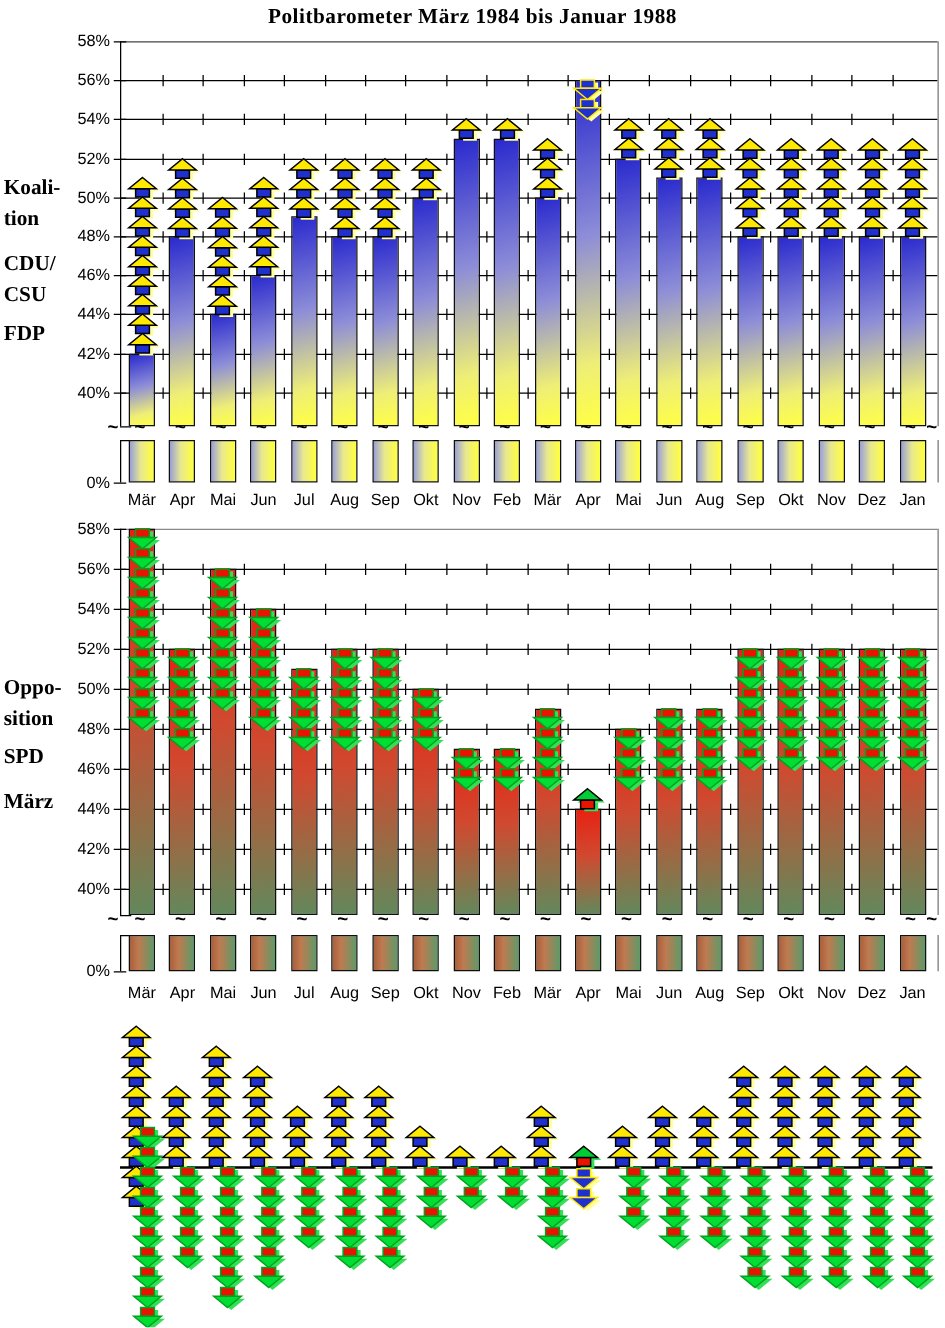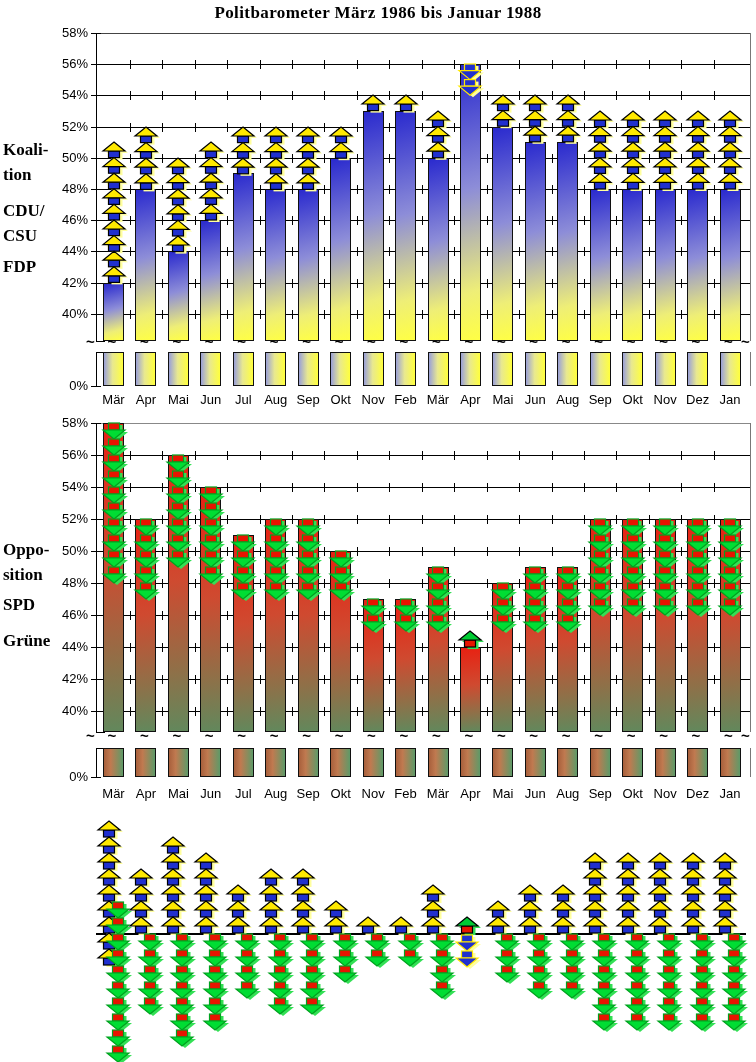--- a/index.html
+++ b/index.html
@@ -19,21 +19,21 @@
   .bar2{border:1px solid #101010;background:linear-gradient(175deg,#e82112 0%,#cf4a30 45%,#8f7048 78%,#62885c 100%);}
   .stub1{border:1px solid #101010;background:linear-gradient(90deg,#9aa0d8 0%,#e8e890 45%,#ffff3e 100%);}
   .stub2{border:1px solid #101010;background:linear-gradient(90deg,#a8603c 0%,#c07a50 35%,#5e9a68 100%);}
   .slot-tick{width:1px;background:#000;}
   svg{position:absolute;overflow:visible;}
 </style>
 </head>
 <body>
 
 <div id="canvas">
-  <div class="abs title">Politbarometer März 1986 bis Januar 1988</div>
+  <div class="abs title">Politbarometer März 1984 bis Januar 1988</div>
   <div id="chart-root">
       <div class="abs gridline" style="left: 96px; top: 33px; width: 654px; background: rgb(68, 68, 68);"></div>
       <div class="abs axis" style="left: 91px; top: 33px; width: 10px; height: 1px;"></div>
       <div class="abs ytick" style="left: 46px; top: 25px;">58%</div>
       <div class="abs gridline" style="left: 96px; top: 64.2px; width: 654px;"></div>
       <div class="abs slot-tick" style="left: 129.725px; top: 60.2px; height: 9px; z-index: 5;"></div>
       <div class="abs slot-tick" style="left: 162.175px; top: 60.2px; height: 9px; z-index: 5;"></div>
       <div class="abs slot-tick" style="left: 194.625px; top: 60.2px; height: 9px; z-index: 5;"></div>
       <div class="abs slot-tick" style="left: 227.075px; top: 60.2px; height: 9px; z-index: 5;"></div>
       <div class="abs slot-tick" style="left: 259.525px; top: 60.2px; height: 9px; z-index: 5;"></div>
@@ -919,21 +919,21 @@
       <div class="abs month" style="left: 517.35px; top: 786px;">Jun</div>
       <div class="abs month" style="left: 549.8px; top: 786px;">Aug</div>
       <div class="abs month" style="left: 582.25px; top: 786px;">Sep</div>
       <div class="abs month" style="left: 614.7px; top: 786px;">Okt</div>
       <div class="abs month" style="left: 647.15px; top: 786px;">Nov</div>
       <div class="abs month" style="left: 679.6px; top: 786px;">Dez</div>
       <div class="abs month" style="left: 712.05px; top: 786px;">Jan</div>
       <div class="abs side-label" style="top: 540px;">Oppo-</div>
       <div class="abs side-label" style="top: 565px;">sition</div>
       <div class="abs side-label" style="top: 595px;">SPD</div>
-      <div class="abs side-label" style="top: 631px;">Grüne</div>
+      <div class="abs side-label" style="top: 631px;">März</div>
       <div class="abs bar2" style="left: 103px; top: 423px; width: 19px; height: 307px; z-index: 10;"></div>
       <div class="abs stub2" style="left: 103px; top: 748px; width: 19px; height: 27px; z-index: 10;"></div>
       <svg width="26" height="162" viewBox="0 0 26 162" style="left: 100.5px; top: 422px; z-index: 30;">
         <polygon points="16,19 27,10 5,10" fill="#33e055"></polygon>
         <rect x="10.5" y="3" width="11" height="7" fill="#33e055"></rect>
         <rect x="7.5" y="1" width="11" height="7" fill="#e81400" stroke="#00a21f" stroke-width="1.2"></rect>
         <polygon points="13,17 24,8 2,8" fill="#00dd33" stroke="#00a21f" stroke-width="1.2"></polygon>
         <polygon points="16,35 27,26 5,26" fill="#33e055"></polygon>
         <rect x="10.5" y="19" width="11" height="7" fill="#33e055"></rect>
         <rect x="7.5" y="17" width="11" height="7" fill="#e81400" stroke="#00a21f" stroke-width="1.2"></rect>

